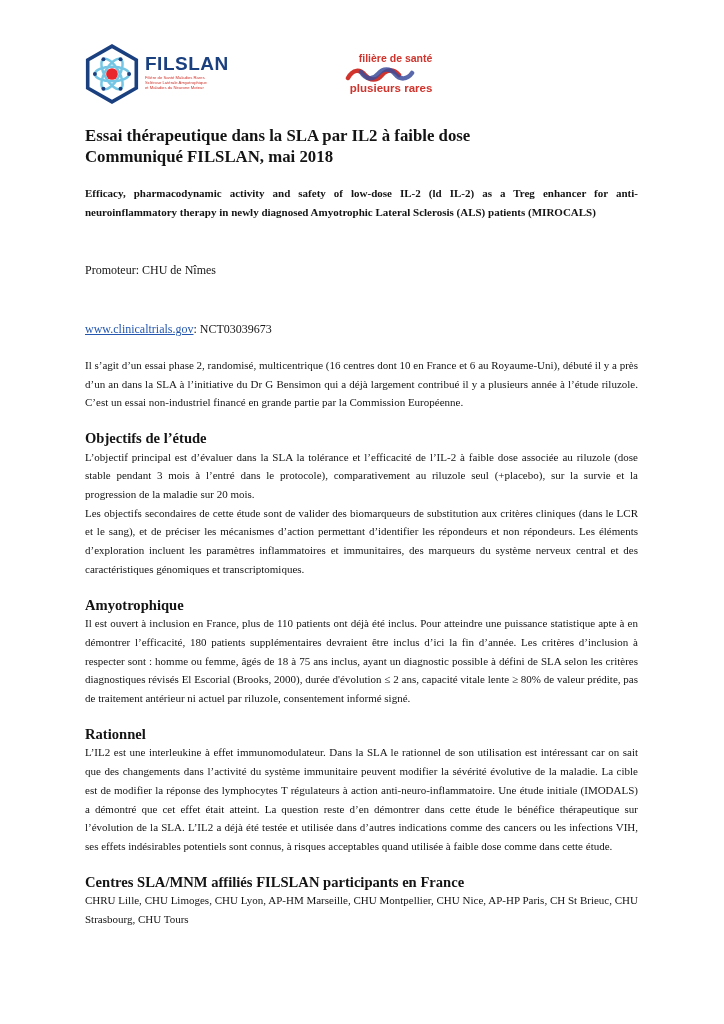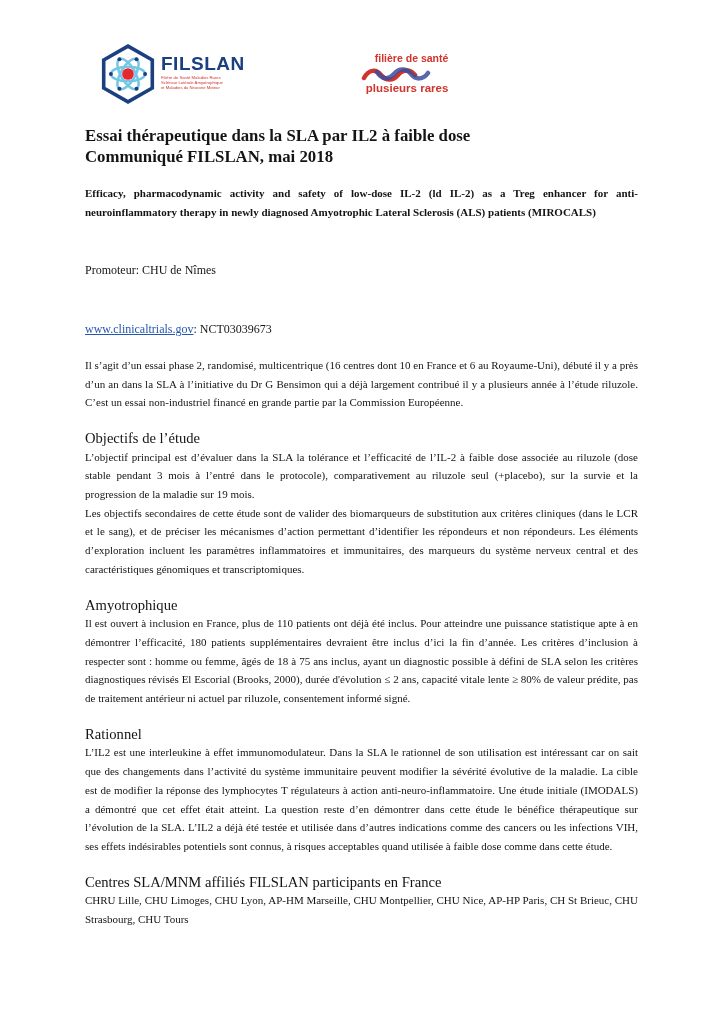--- a/index.html
+++ b/index.html
@@ -9,21 +9,21 @@
     margin:0 auto;
     background:#ffffff;
     box-sizing:border-box;
     padding:44px 86px 40px 85px;
     font-family:"Liberation Serif", serif;
     color:#141414;
     overflow:hidden;
   }
   
   .doc-header { display:flex; gap:36px; align-items:flex-start; height:66px; }
-  .filslan-logo { display:flex; gap:6px;margin-left:16px; }
+  .filslan-logo { display:flex; gap:6px; }
   .filslan-textcol { padding-top:10px; }
   .filslan-name {
     font-family:"Liberation Sans", sans-serif;
     font-weight:bold; font-size:19px; letter-spacing:0.5px;
     color:#1b4080; line-height:1;
   }
   .filslan-tagline-box { height:17px; overflow:hidden; margin-top:2px; }
   .filslan-tagline {
     font-family:"Liberation Sans", sans-serif;
     font-size:10px; line-height:1.2; color:#d0342c;
@@ -36,21 +36,21 @@
     font-weight:bold; color:#d0342c;
   }
   .fsmr-line1 { font-size:10.5px; line-height:1.1; }
   .fsmr-line2 { font-size:11.5px; line-height:1.1; margin-top:-1px; }
   .fsmr-chain { display:block; margin:1px auto 0 auto; }
   
   .doc-title { margin-top:15px; font-weight:bold; font-size:16.8px; line-height:21px; }
   .block { margin-top:17px; }
   .para  { font-size:11px; line-height:18.7px; text-align:justify; }
   .line  { font-size:12px; line-height:18.7px;margin-top:40px; }
-  .heading { font-weight:normal; font-size:14.6px; line-height:18.7px; }
+  .heading { font-weight:bold; font-size:14.6px; line-height:18.7px; }
   .bold { font-weight:bold; }
   a.doc-link { color:#2456b0; text-decoration:underline; cursor:pointer; }
 </style>
 </head>
 <body>
 
 <div class="page">
 
   <div class="doc-header">
 
@@ -103,21 +103,21 @@
     <div class="line">Promoteur: CHU de Nîmes</div>
     <div class="line"><a class="doc-link">www.clinicaltrials.gov</a><span>: NCT03039673</span></div>
   </div>
 
   <div class="block">
     <div class="para">Il s’agit d’un essai phase 2, randomisé, multicentrique (16 centres dont 10 en France et 6 au Royaume-Uni), débuté il y a près d’un an dans la SLA à l’initiative du Dr G Bensimon qui a déjà largement contribué il y a plusieurs année à l’étude riluzole. C’est un essai non-industriel financé en grande partie par la Commission Européenne.</div>
   </div>
 
   <div class="block">
     <div class="heading">Objectifs de l’étude</div>
-    <div class="para">L’objectif principal est d’évaluer dans la SLA la tolérance et l’efficacité de l’IL-2 à faible dose associée au riluzole (dose stable pendant 3 mois à l’entré dans le protocole), comparativement au riluzole seul (+placebo), sur la survie et la progression de la maladie sur 19 mois.</div>
+    <div class="para">L’objectif principal est d’évaluer dans la SLA la tolérance et l’efficacité de l’IL-2 à faible dose associée au riluzole (dose stable pendant 3 mois à l’entré dans le protocole), comparativement au riluzole seul (+placebo), sur la survie et la progression de la maladie sur 20 mois.</div>
     <div class="para">Les objectifs secondaires de cette étude sont de valider des biomarqueurs de substitution aux critères cliniques (dans le LCR et le sang), et de préciser les mécanismes d’action permettant d’identifier les répondeurs et non répondeurs. Les éléments d’exploration incluent les paramètres inflammatoires et immunitaires, des marqueurs du système nerveux central et des caractéristiques génomiques et transcriptomiques.</div>
   </div>
 
   <div class="block">
     <div class="heading">Amyotrophique</div>
     <div class="para">Il est ouvert à inclusion en France, plus de 110 patients ont déjà été inclus. Pour atteindre une puissance statistique apte à en démontrer l’efficacité, 180 patients supplémentaires devraient être inclus d’ici la fin d’année. Les critères d’inclusion à respecter sont : homme ou femme, âgés de 18 à 75 ans inclus, ayant un diagnostic possible à défini de SLA selon les critères diagnostiques révisés El Escorial (Brooks, 2000), durée d'évolution ≤ 2 ans, capacité vitale lente ≥ 80% de valeur prédite, pas de traitement antérieur ni actuel par riluzole, consentement informé signé.</div>
   </div>
 
   <div class="block">
     <div class="heading">Rationnel</div>

